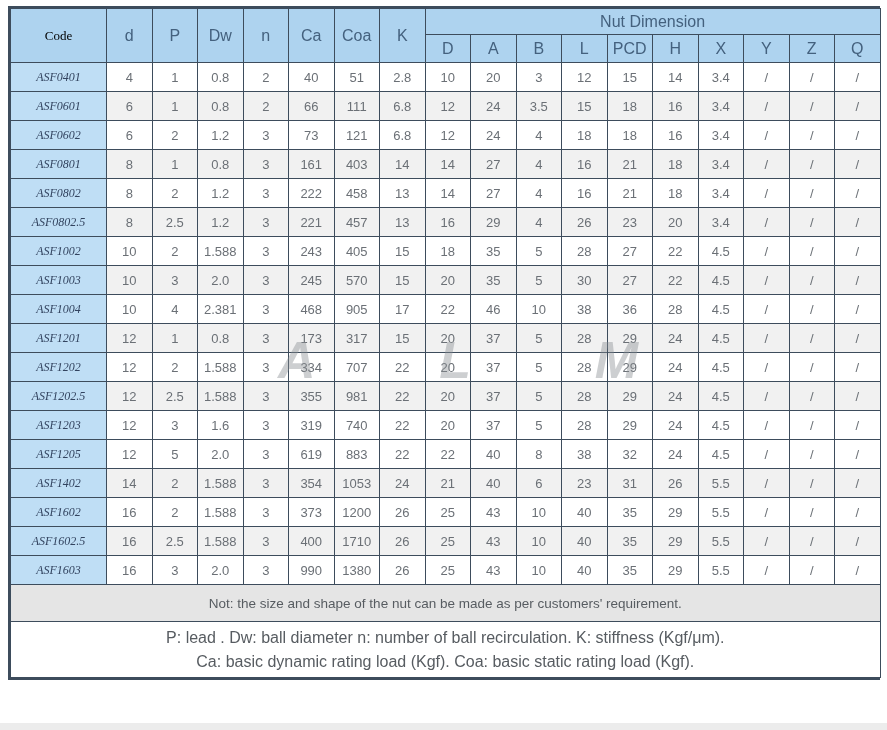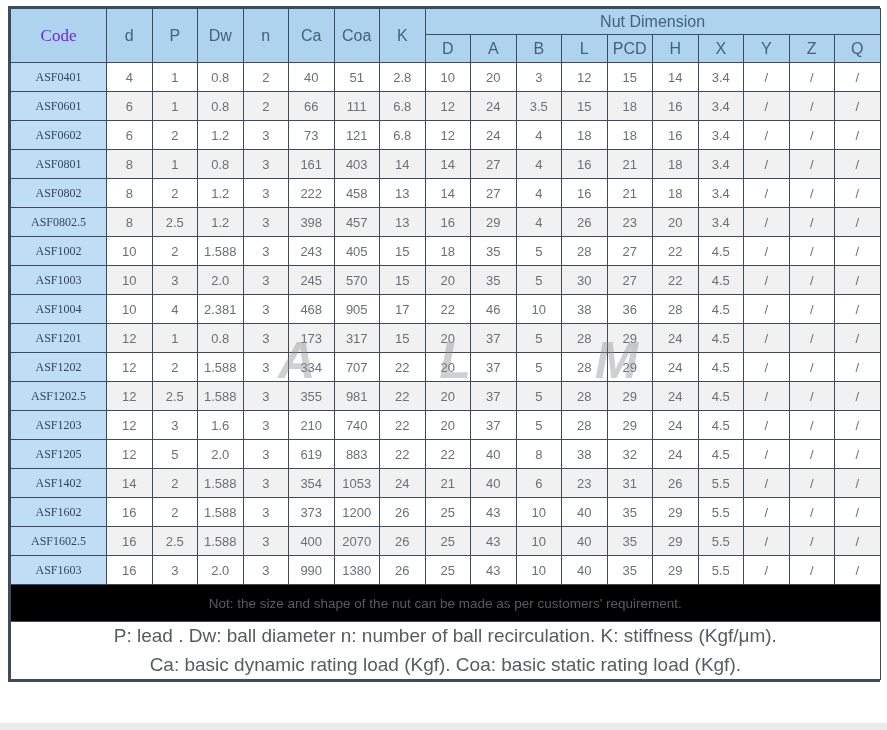--- a/index.html
+++ b/index.html
@@ -34,39 +34,39 @@
   }
   col.c-code{width:96px;}
   col.c-num{width:45.5px;}
   thead th{
     background:var(--header-bg);
     color:var(--header-text);
     font-weight:normal;font-size:16px;
   }
   th.code-head{
     font-family:"Liberation Serif", serif;
-    color:#6d28d9;font-size:17px;
+    color:#000000;font-size:13px;
   }
   tr.h-top th{height:26px;}
   tr.h-sub th{height:28px;}
   tbody td{height:29px;font-size:13px;color:var(--data-text);background:#ffffff;}
   tbody td.code{
     background:var(--code-bg);
     font-family:"Liberation Serif", serif;
-    font-size:12px;color:var(--code-text);
+    font-size:12px;color:var(--code-text);font-style:italic;
   }
   tbody tr.alt td{background:var(--alt-row-bg);}
   tbody tr.alt td.code{background:var(--code-bg);}
   td.note-row{
-    height:37px;background:#000000;color:var(--note-text);
+    height:37px;background:#e5e5e5;color:var(--note-text);
     font-size:13.5px;border-top:2px solid var(--border);
   }
   td.legend-row{
     height:56px;background:#fff;color:var(--note-text);
-    font-size:19px;line-height:1.5;
+    font-size:16px;line-height:1.5;
     border-top:3px double var(--border);
     white-space:normal;
   }
   .watermark{
     position:absolute;top:334px;left:278px;width:360px;
     display:flex;justify-content:space-between;
     pointer-events:none;z-index:5;
   }
   .watermark span{
     font-size:52px;font-weight:bold;font-style:italic;
@@ -228,21 +228,21 @@
           <td class="num">/</td>
           <td class="num">/</td>
           <td class="num">/</td>
         </tr>
         <tr class="alt">
           <td class="code">ASF0802.5</td>
           <td class="num">8</td>
           <td class="num">2.5</td>
           <td class="num">1.2</td>
           <td class="num">3</td>
-          <td class="num">398</td>
+          <td class="num">221</td>
           <td class="num">457</td>
           <td class="num">13</td>
           <td class="num">16</td>
           <td class="num">29</td>
           <td class="num">4</td>
           <td class="num">26</td>
           <td class="num">23</td>
           <td class="num">20</td>
           <td class="num">3.4</td>
           <td class="num">/</td>
@@ -368,21 +368,21 @@
           <td class="num">/</td>
           <td class="num">/</td>
           <td class="num">/</td>
         </tr>
         <tr>
           <td class="code">ASF1203</td>
           <td class="num">12</td>
           <td class="num">3</td>
           <td class="num">1.6</td>
           <td class="num">3</td>
-          <td class="num">210</td>
+          <td class="num">319</td>
           <td class="num">740</td>
           <td class="num">22</td>
           <td class="num">20</td>
           <td class="num">37</td>
           <td class="num">5</td>
           <td class="num">28</td>
           <td class="num">29</td>
           <td class="num">24</td>
           <td class="num">4.5</td>
           <td class="num">/</td>
@@ -449,21 +449,21 @@
           <td class="num">/</td>
           <td class="num">/</td>
         </tr>
         <tr class="alt">
           <td class="code">ASF1602.5</td>
           <td class="num">16</td>
           <td class="num">2.5</td>
           <td class="num">1.588</td>
           <td class="num">3</td>
           <td class="num">400</td>
-          <td class="num">2070</td>
+          <td class="num">1710</td>
           <td class="num">26</td>
           <td class="num">25</td>
           <td class="num">43</td>
           <td class="num">10</td>
           <td class="num">40</td>
           <td class="num">35</td>
           <td class="num">29</td>
           <td class="num">5.5</td>
           <td class="num">/</td>
           <td class="num">/</td>

